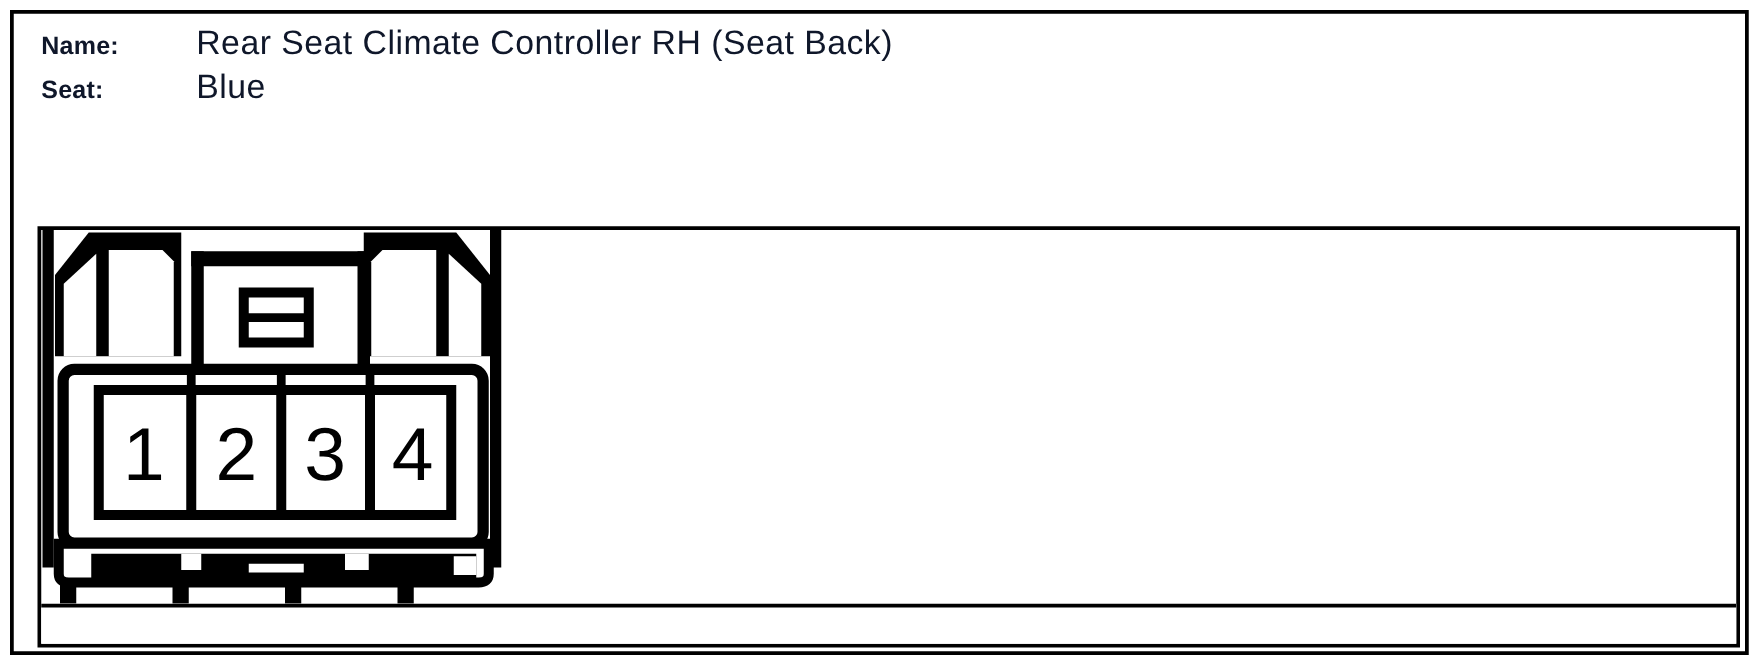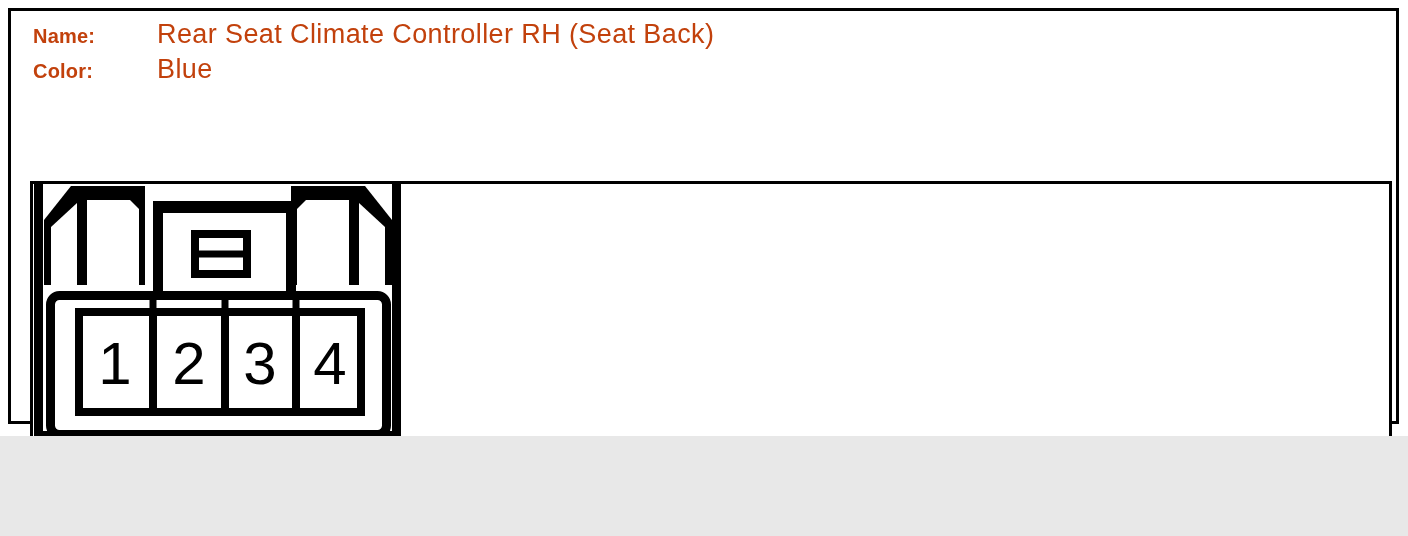--- a/index.html
+++ b/index.html
@@ -1,21 +1,21 @@
 <!DOCTYPE html>
 <html><head>
 <meta charset="utf-8">
 <style>
   html,body{margin:0;padding:0;background:#e8e8e8;}
   .screen{
     position:relative;
-    width:1408px;height:436px;
+    width:1408px;height:536px;
     background:#ffffff;
     font-family:"Liberation Sans", sans-serif;
-    color:#c2410c;
+    color:#0f172a;
     overflow:hidden;
   }
   .page-frame{
     position:absolute;
     left:8px; top:8px; right:9px; bottom:12px;
     border:3px solid #000;
   }
   
   .header-block{
     position:absolute;
@@ -68,21 +68,21 @@
 <div class="screen">
 
   <div class="page-frame"></div>
 
   <div class="header-block">
     <div class="info-row">
       <span class="info-label">Name:</span>
       <span class="info-value">Rear Seat Climate Controller RH (Seat Back)</span>
     </div>
     <div class="info-row">
-      <span class="info-label">Color:</span>
+      <span class="info-label">Seat:</span>
       <span class="info-value">Blue</span>
     </div>
   </div>
 
   <div class="diagram-box">
     <div class="drawing-area">
 
       <svg width="372" height="299" viewBox="0 0 372 299" xmlns="http://www.w3.org/2000/svg">
 
         <rect x="1" y="0" width="9" height="270" fill="#000"></rect>

